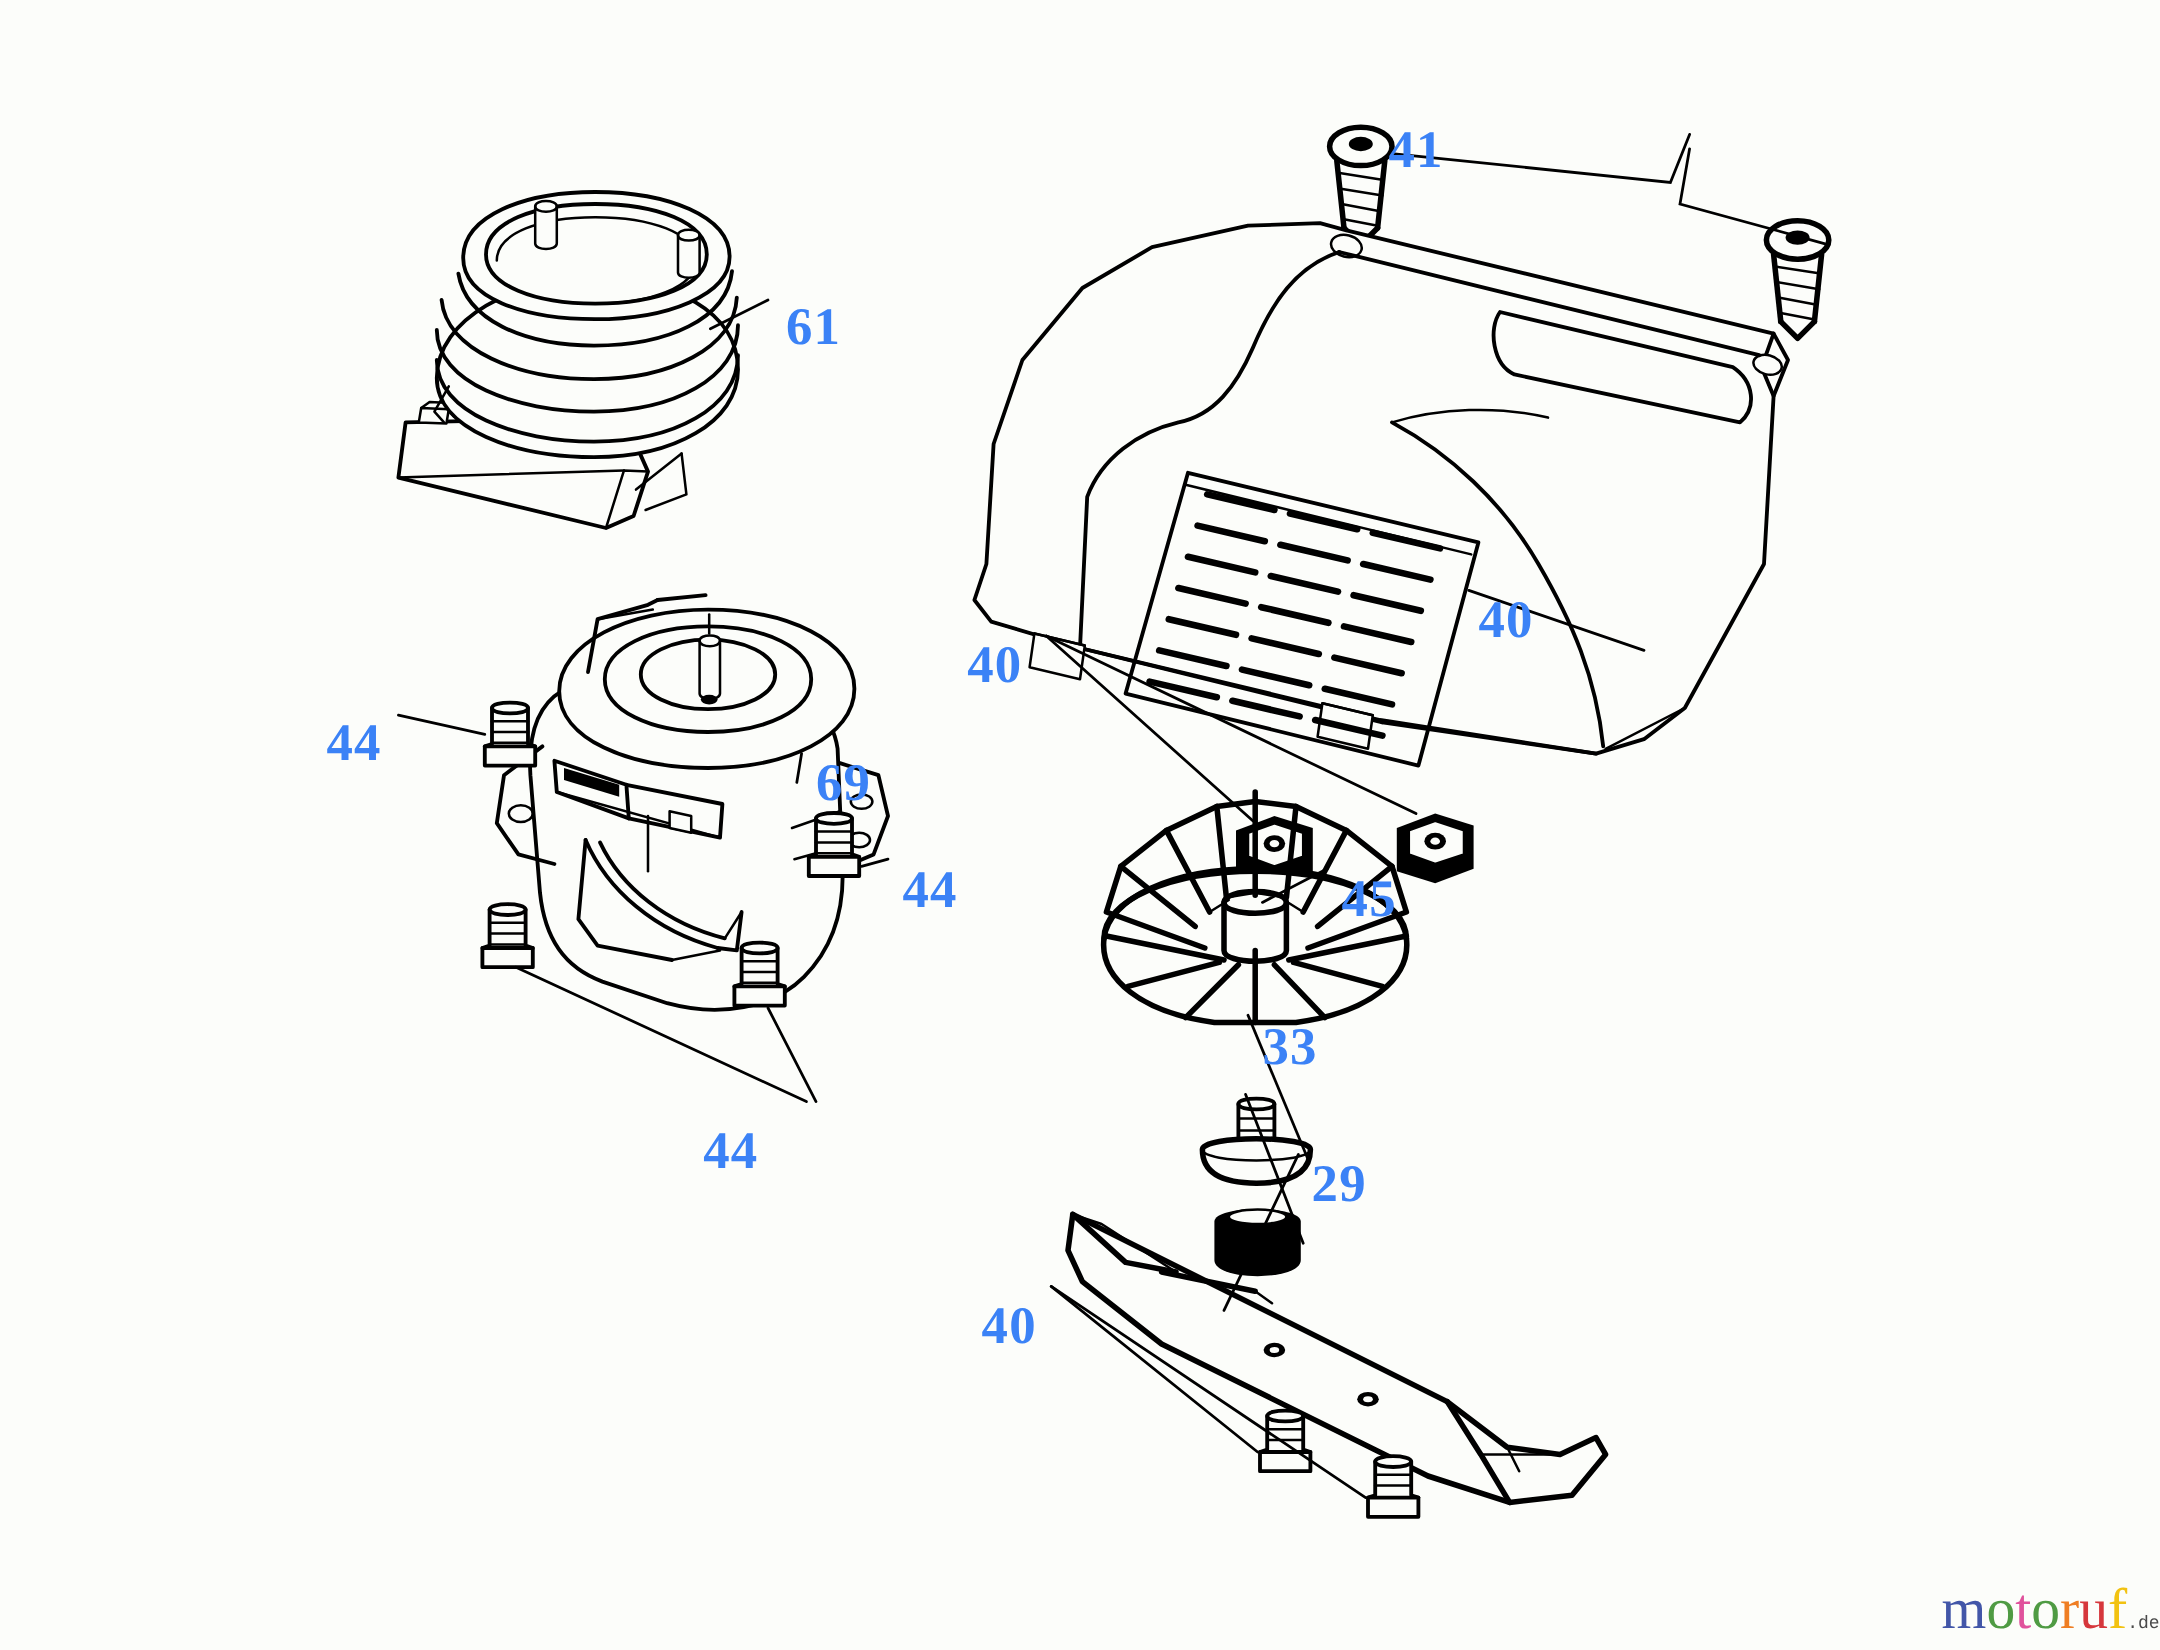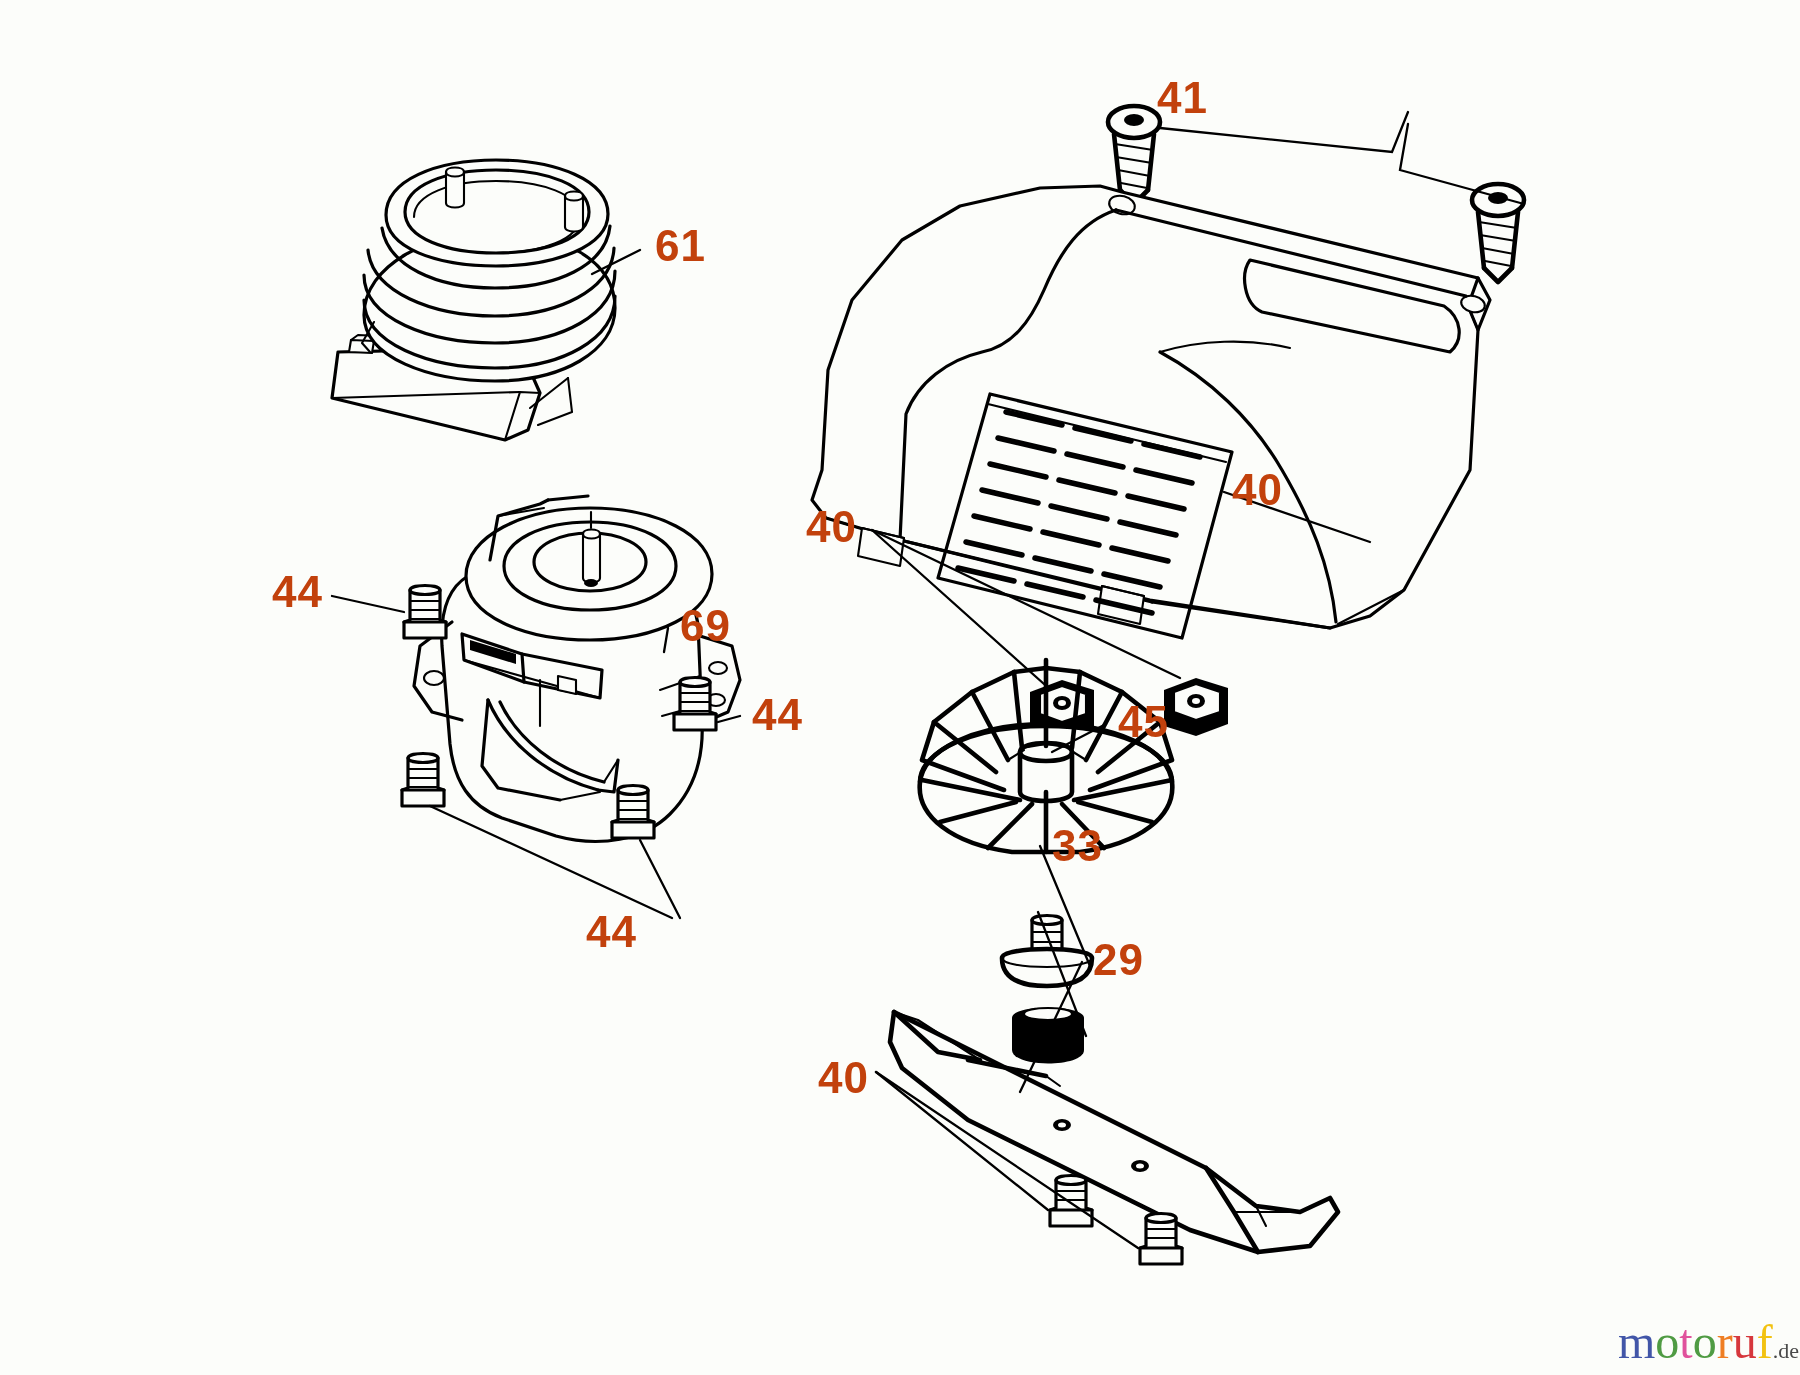--- a/index.html
+++ b/index.html
@@ -9,41 +9,42 @@
     background:#fcfdfa;
     font-family:"Liberation Sans",sans-serif;
     overflow:hidden;
     position:relative;
   }
   #stage{position:absolute;left:0;top:0;width:1800px;height:1375px;}
   #stage svg{display:block;width:1800px;height:1375px;}
 
   .lbl{
     position:absolute;
-    font-family:Liberation Sans, sans-serif;
+    font-family:Liberation Serif, serif;
     font-weight:bold;
     font-size:44px;
-    color:#c2410c;
+    color:#3b82f6;
     letter-spacing:1px;
     line-height:1;
     user-select:none;
+    margin-top:27px;
   }
 
   
   #logo{
     position:absolute;
     left:1618px;top:1318px;
     font-family:"Liberation Serif",serif;
     font-size:48px;
     line-height:1;
     white-space:nowrap;
     user-select:none;
   }
   #logo span{font-weight:400;}
-  #logo .dot-de{font-size:22px;color:#4a4a4a;letter-spacing:0px;}
+  #logo .dot-de{font-size:15px;color:#4a4a4a;letter-spacing:0px;font-family:Liberation Mono, monospace;}
 </style>
 </head>
 <body>
 
 <div id="stage">
 <svg viewBox="0 0 1800 1375" xmlns="http://www.w3.org/2000/svg">
   <defs>
     <style>
       .ln{fill:none;stroke:#000;stroke-width:3.2;stroke-linecap:round;stroke-linejoin:round;}
       .lnT{fill:none;stroke:#000;stroke-width:2.1;stroke-linecap:round;stroke-linejoin:round;}

